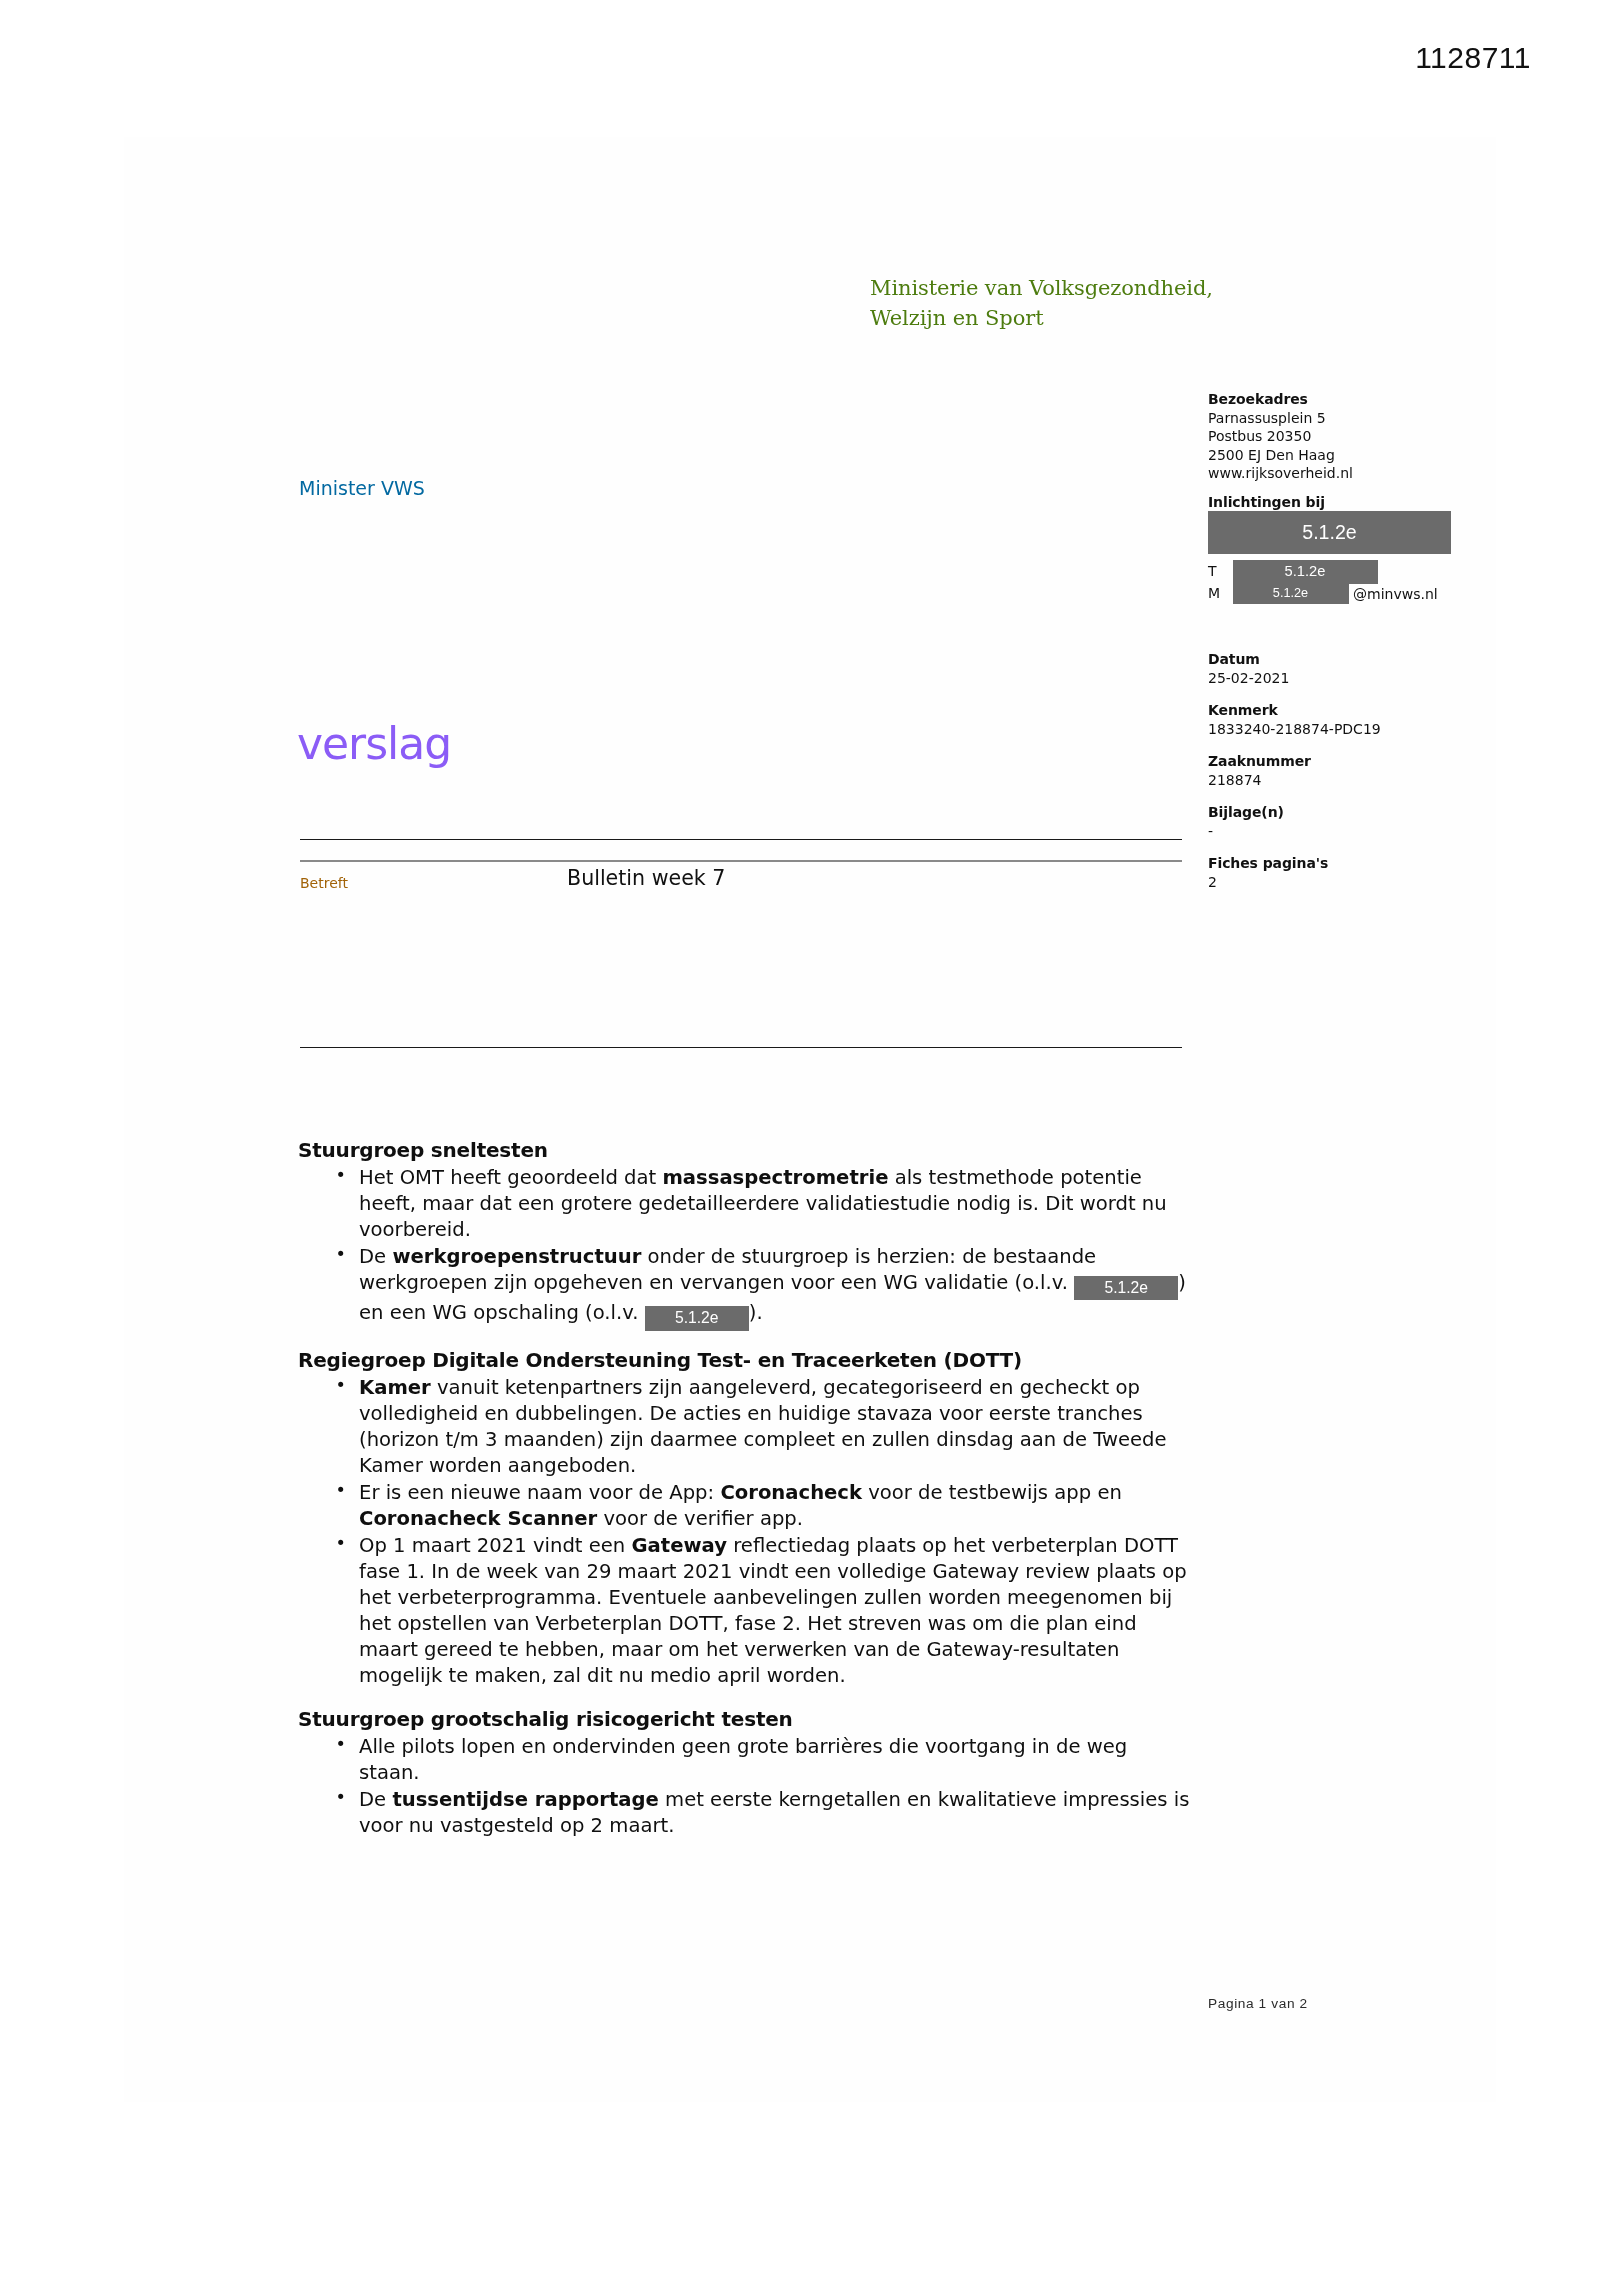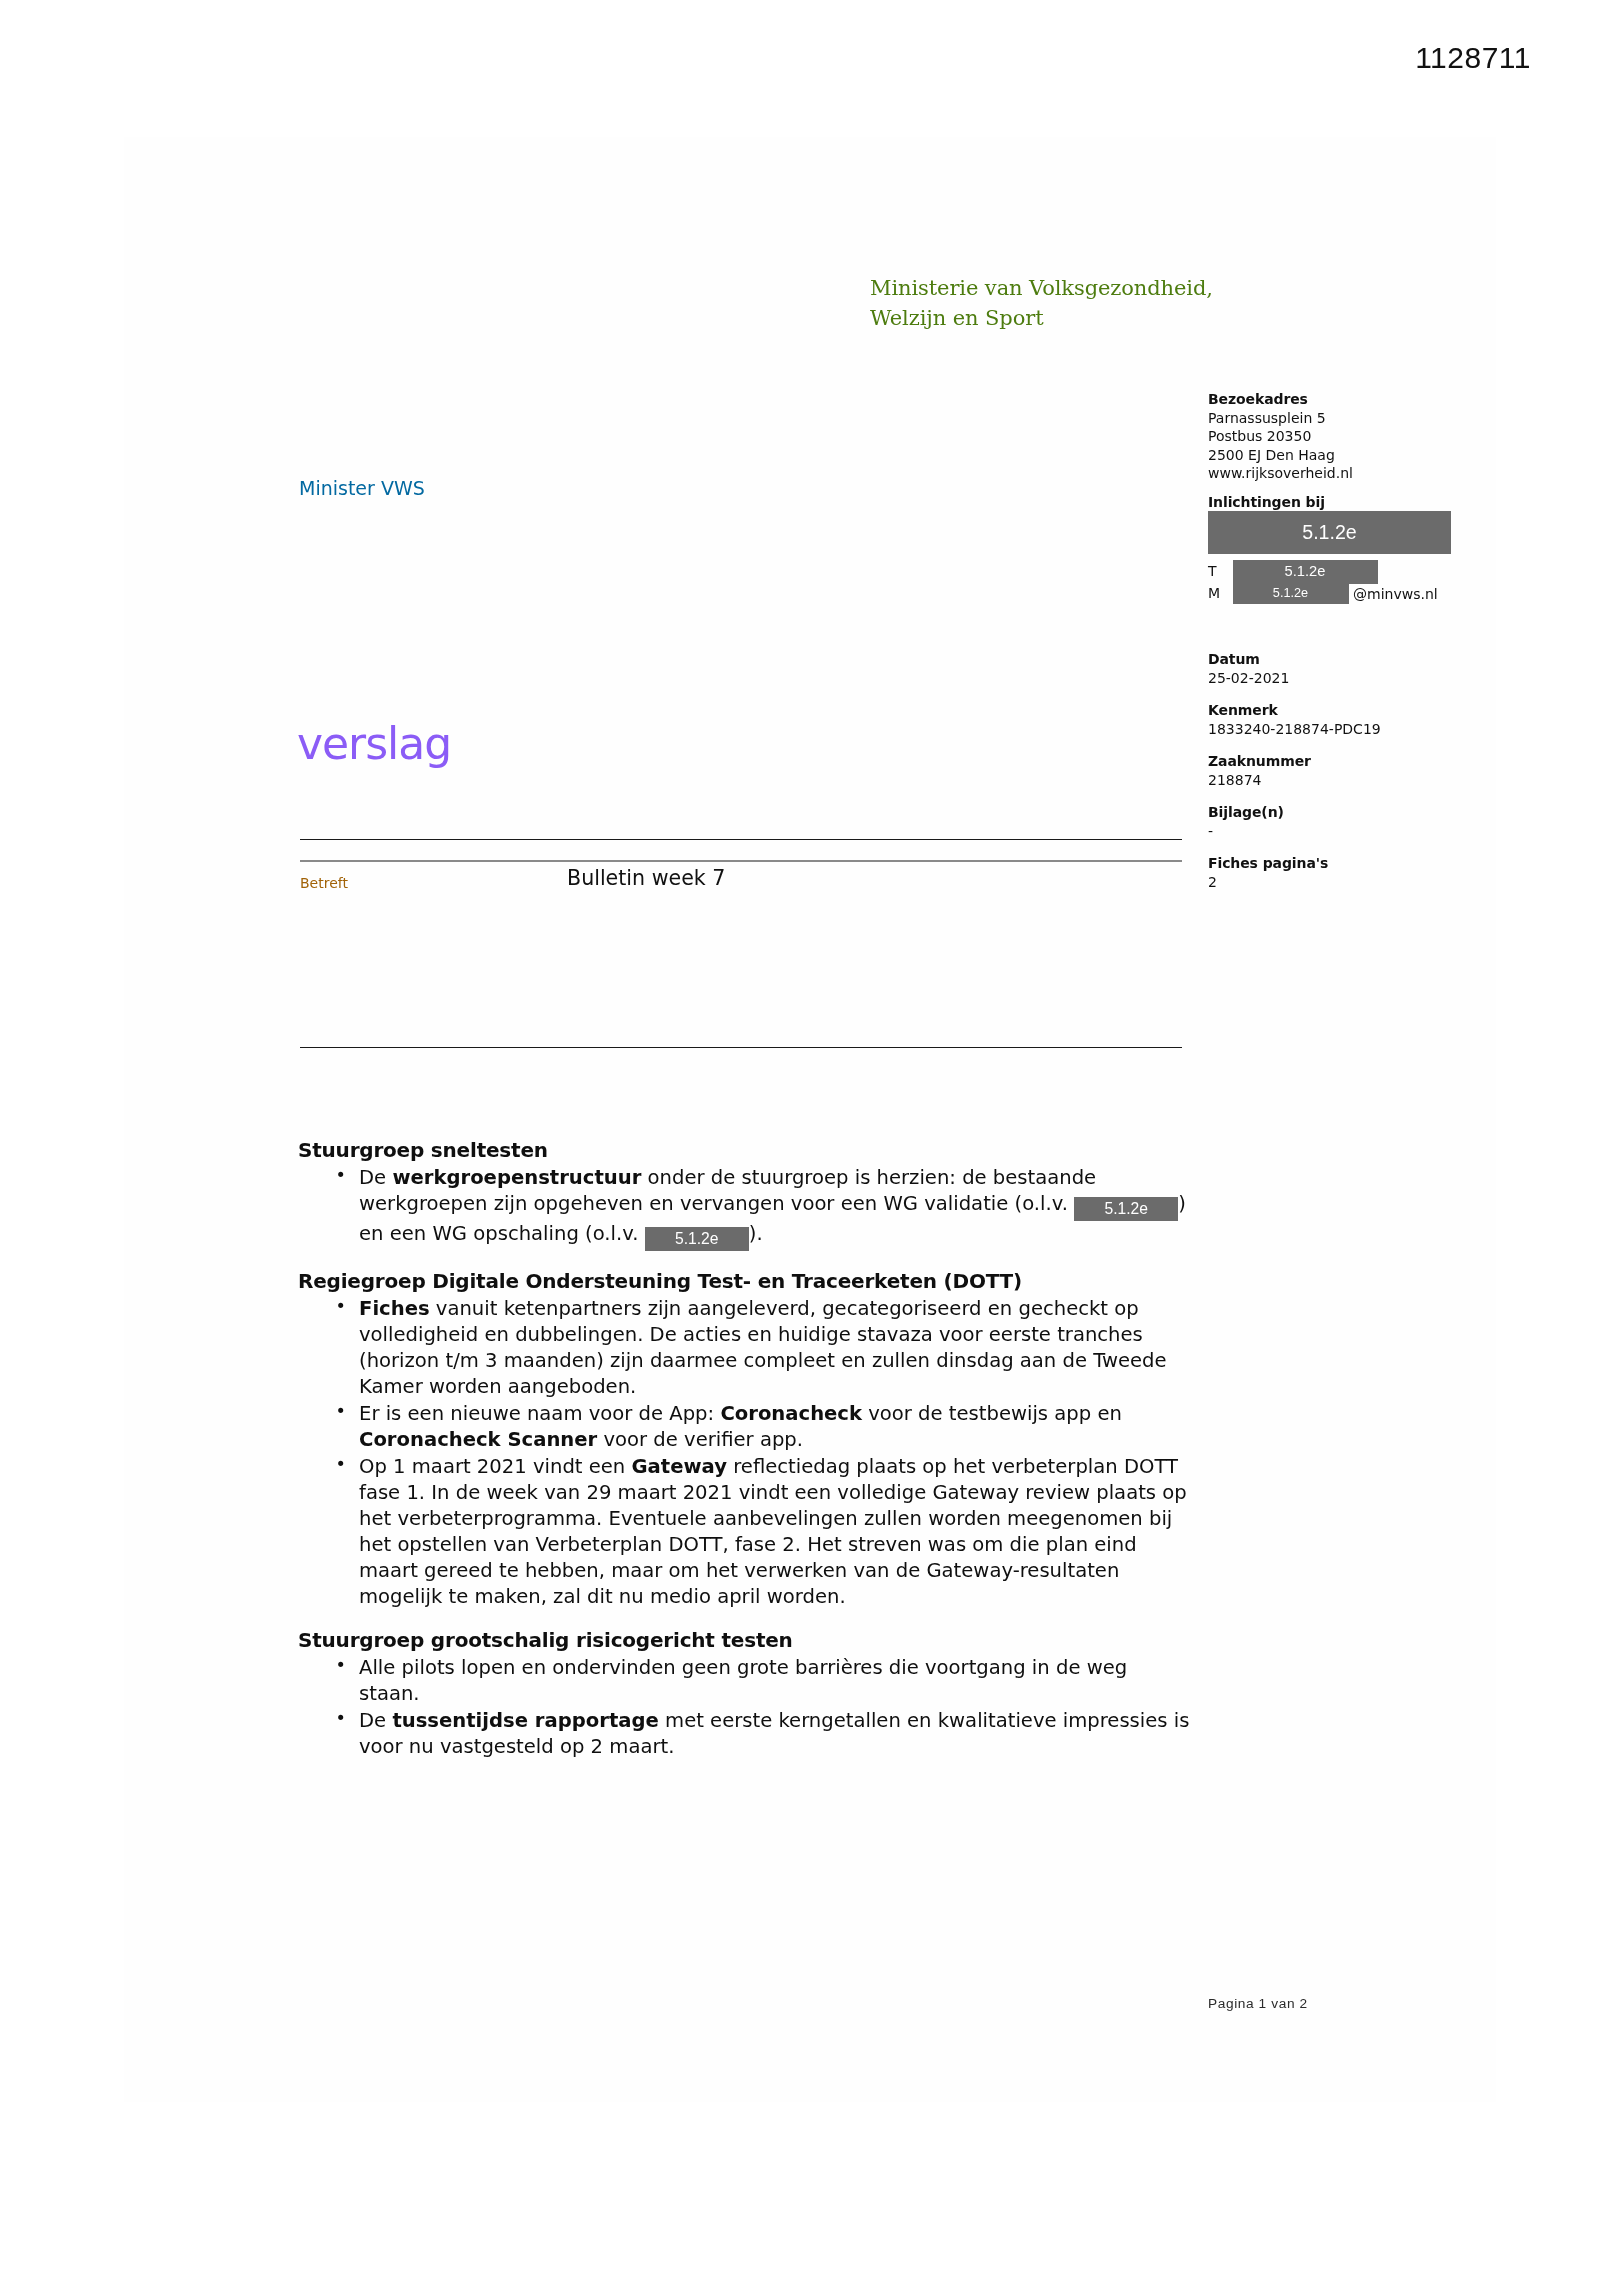--- a/index.html
+++ b/index.html
@@ -289,28 +289,29 @@
 <div class="rule-thin" style="top:1047px"></div>
 
 <div id="betreft-label">Betreft</div>
 <div id="betreft-value">Bulletin week 7</div>
 
 <div id="body-col">
 
   <div class="sec">
     <h2>Stuurgroep sneltesten</h2>
     <ul>
+      <li><span>Het OMT heeft geoordeeld dat </span><b>massaspectrometrie</b><span> als testmethode potentie heeft, maar dat een grotere gedetailleerdere validatiestudie nodig is. Dit wordt nu voorbereid.</span></li>
       <li><span>De </span><b>werkgroepenstructuur</b><span> onder de stuurgroep is herzien: de bestaande werkgroepen zijn opgeheven en vervangen voor een WG validatie (o.l.v. </span><span class="redact-inline">5.1.2e</span><span>) en een WG opschaling (o.l.v. </span><span class="redact-inline">5.1.2e</span><span>).</span></li>
     </ul>
   </div>
 
   <div class="sec">
     <h2>Regiegroep Digitale Ondersteuning Test- en Traceerketen (DOTT)</h2>
     <ul>
-      <li><b>Fiches</b><span> vanuit ketenpartners zijn aangeleverd, gecategoriseerd en gecheckt op volledigheid en dubbelingen. De acties en huidige stavaza voor eerste tranches (horizon t/m 3 maanden) zijn daarmee compleet en zullen dinsdag aan de Tweede Kamer worden aangeboden.</span></li>
+      <li><b>Kamer</b><span> vanuit ketenpartners zijn aangeleverd, gecategoriseerd en gecheckt op volledigheid en dubbelingen. De acties en huidige stavaza voor eerste tranches (horizon t/m 3 maanden) zijn daarmee compleet en zullen dinsdag aan de Tweede Kamer worden aangeboden.</span></li>
       <li><span>Er is een nieuwe naam voor de App: </span><b>Coronacheck</b><span> voor de testbewijs app en </span><b>Coronacheck Scanner</b><span> voor de verifier app.</span></li>
       <li><span>Op 1 maart 2021 vindt een </span><b>Gateway</b><span> reflectiedag plaats op het verbeterplan DOTT fase 1. In de week van 29 maart 2021 vindt een volledige Gateway review plaats op het verbeterprogramma. Eventuele aanbevelingen zullen worden meegenomen bij het opstellen van Verbeterplan DOTT, fase 2. Het streven was om die plan eind maart gereed te hebben, maar om het verwerken van de Gateway-resultaten mogelijk te maken, zal dit nu medio april worden.</span></li>
     </ul>
   </div>
 
   <div class="sec">
     <h2>Stuurgroep grootschalig risicogericht testen</h2>
     <ul>
       <li><span>Alle pilots lopen en ondervinden geen grote barrières die voortgang in de weg staan.</span></li>
       <li><span>De </span><b>tussentijdse rapportage</b><span> met eerste kerngetallen en kwalitatieve impressies is voor nu vastgesteld op 2 maart.</span></li>

